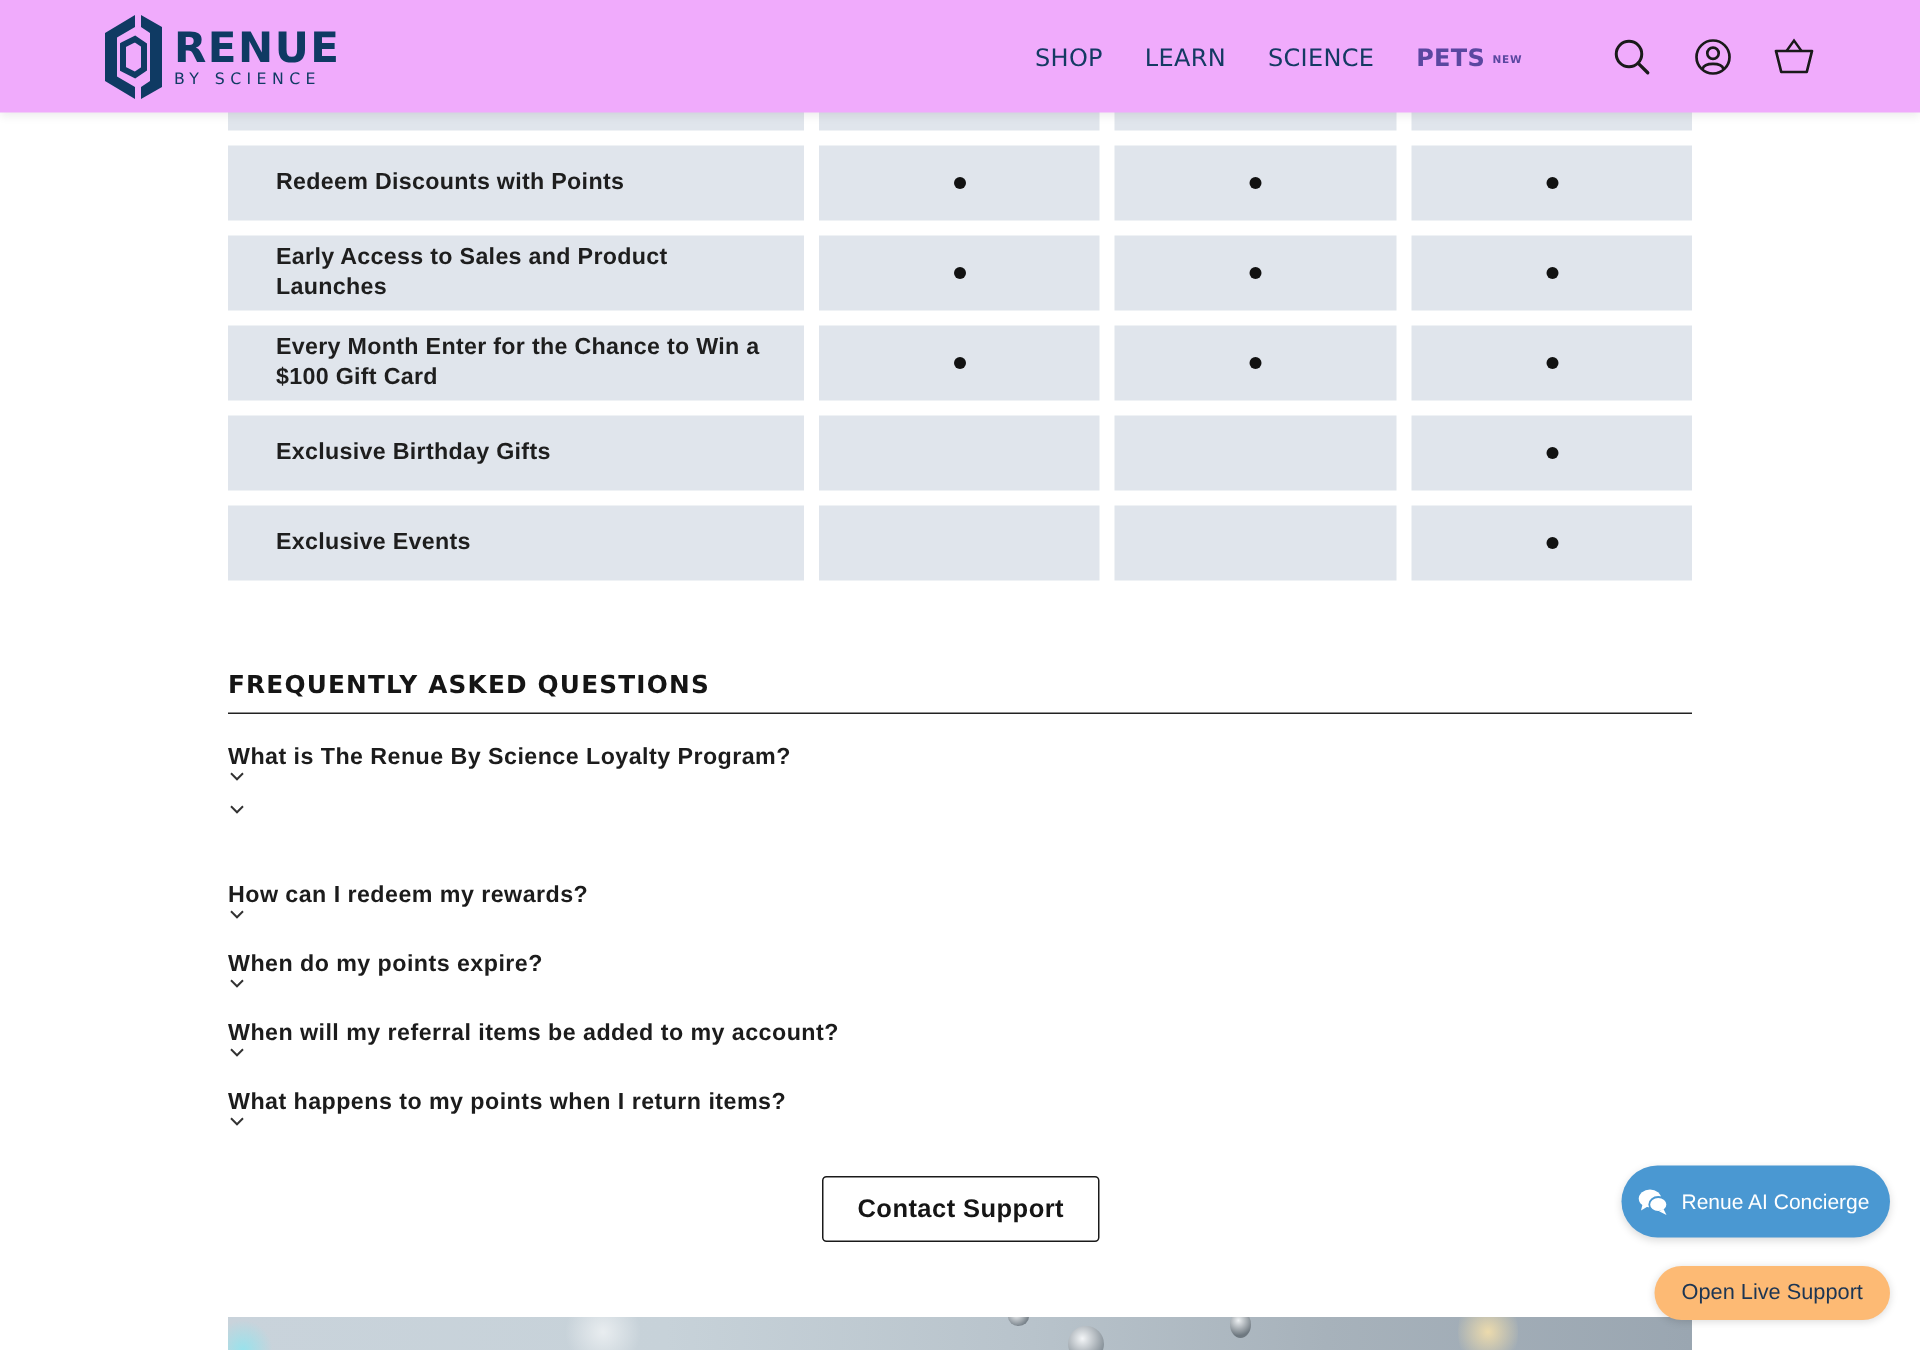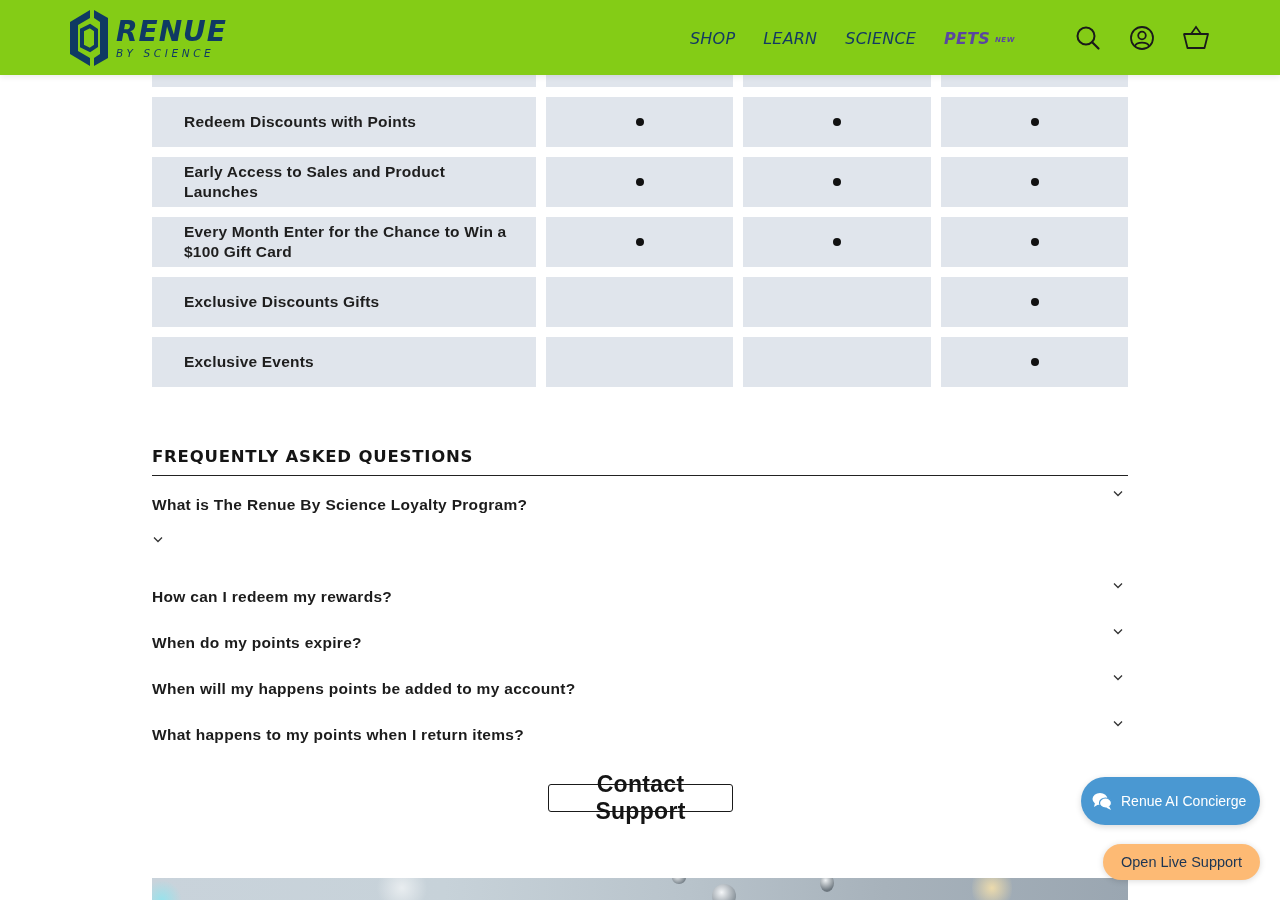--- a/index.html
+++ b/index.html
@@ -2,23 +2,22 @@
 <html><head>
   <meta charset="utf-8">
   <style>
     * { box-sizing: border-box; margin: 0; padding: 0; }
     html, body { width: 1280px; height: 900px; overflow: hidden; background: #ffffff; }
     body { font-family: "Liberation Sans", sans-serif; color: #1c1c1c; position: relative; }
 
     
     .header {
       position: absolute; top: 0; left: 0; width: 1280px; height: 75px;
-      background: #84cc16; z-index: 10;
+      background: #f0abfc; z-index: 10;
       box-shadow: 0 2px 6px rgba(0,0,0,0.08);
-      font-style: italic;
     }
     .logo { position: absolute; left: 64px; top: 8px; height: 60px; display: flex; align-items: center; }
     .logo svg { display: block; }
     .logo-text { margin-left: 6px; display: flex; flex-direction: column; justify-content: center; }
     .logo-main { font-family: "DejaVu Sans", sans-serif; font-weight: bold; font-size: 28px; letter-spacing: 1px; color: #0f3a63; line-height: 28px; }
     .logo-sub { font-family: "DejaVu Sans", sans-serif; font-size: 10.5px; letter-spacing: 3.6px; color: #0f3a63; line-height: 12px; margin-top: 1px; }
 
     .nav { position: absolute; left: 690px; top: 26px; display: flex; align-items: center; height: 24px; }
     .nav a { font-family: "DejaVu Sans", sans-serif; font-size: 16px; color: #143a63; text-decoration: none; margin-right: 28px; letter-spacing: 0.2px; }
     .nav a.pets { color: #5a47a0; font-weight: bold; margin-right: 0; }
@@ -34,28 +33,28 @@
     .tcell { background: #e0e5ec; height: 50px; display: flex; align-items: center; }
     .tcell.label { width: 384px; margin-right: 10px; padding-left: 32px; padding-right: 16px; font-weight: bold; font-size: 15.5px; color: #1e1e1e; line-height: 20px; letter-spacing: 0.2px; }
     .tcell.val { width: 188px; margin-right: 10px; justify-content: center; font-size: 16px; color: #111; }
     .tcell.val.last { width: 187px; margin-right: 0; }
     .dot { width: 8px; height: 8px; border-radius: 50%; background: #121212; }
 
     
     .faq { position: absolute; left: 152px; top: 445px; width: 976px; }
     .faq-title { font-family: "DejaVu Sans", sans-serif; font-weight: bold; font-size: 16.5px; letter-spacing: 0.8px; color: #151515; height: 31px; line-height: 24px; border-bottom: 1.5px solid #222; }
     .faq-list { margin-top: 24px; }
-    .faq-item { height: 46px; display: flex; justify-content: space-between; cursor: pointer; }
+    .faq-item { height: 46px; display: flex; justify-content: flex-start; cursor: pointer; flex-direction: column; }
     .faq-q { font-weight: bold; font-size: 15.5px; color: #1c1c1c; letter-spacing: 0.3px; line-height: 38px; margin-top: -14px; }
     .faq-chev { width: 12px; height: 12px; margin-right: 4px; margin-top: -10px; display: flex; align-items: flex-start; justify-content: center; }
 
     .contact-btn {
-      position: absolute; left: 548px; top: 784px; width: 185px; height: 28px;
+      position: absolute; left: 548px; top: 784px; width: 185px; height: 44px;
       border: 1px solid #1a1a1a; border-radius: 3px; background: #fff;
-      font-weight: bold; font-size: 23px; color: #151515; letter-spacing: 0.3px;
+      font-weight: bold; font-size: 17px; color: #151515; letter-spacing: 0.3px;
       display: flex; align-items: center; justify-content: center; cursor: pointer;
     }
 
     
     .banner {
       position: absolute; left: 152px; top: 878px; width: 976px; height: 22px; overflow: hidden;
       background: linear-gradient(90deg, #c9d3db 0%, #c7d2d9 30%, #b8c3cb 55%, #a7b2bb 75%, #9aa6b1 100%);
     }
     .banner .blob { position: absolute; border-radius: 50%; }
 
@@ -155,21 +154,21 @@
         <span class="dot"></span>
       </div>
     <div class="tcell val">
         <span class="dot"></span>
       </div>
     <div class="tcell val last">
         <span class="dot"></span>
       </div>
   </div>
   <div class="trow">
-    <div class="tcell label">Exclusive Discounts Gifts</div>
+    <div class="tcell label">Exclusive Birthday Gifts</div>
     <div class="tcell val"></div>
     <div class="tcell val"></div>
     <div class="tcell val last">
         <span class="dot"></span>
       </div>
   </div>
   <div class="trow">
     <div class="tcell label">Exclusive Events</div>
     <div class="tcell val"></div>
     <div class="tcell val"></div>
@@ -207,21 +206,21 @@
     </div>
     <div class="faq-item">
       <span class="faq-q">When do my points expire?</span>
       <span class="faq-chev">
           <svg width="10" height="7" viewBox="0 0 10 7">
             <path d="M1 1.5 L5 5.5 L9 1.5" fill="none" stroke="#333" stroke-width="1.3"></path>
           </svg>
         </span>
     </div>
     <div class="faq-item">
-      <span class="faq-q">When will my happens points be added to my account?</span>
+      <span class="faq-q">When will my referral items be added to my account?</span>
       <span class="faq-chev">
           <svg width="10" height="7" viewBox="0 0 10 7">
             <path d="M1 1.5 L5 5.5 L9 1.5" fill="none" stroke="#333" stroke-width="1.3"></path>
           </svg>
         </span>
     </div>
     <div class="faq-item">
       <span class="faq-q">What happens to my points when I return items?</span>
       <span class="faq-chev">
           <svg width="10" height="7" viewBox="0 0 10 7">

